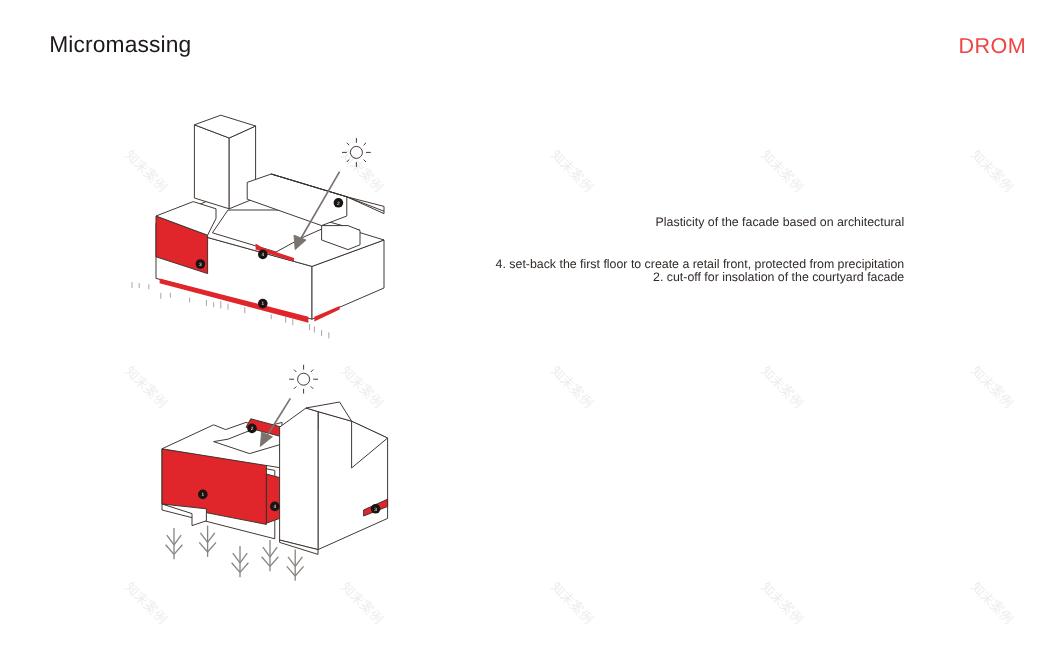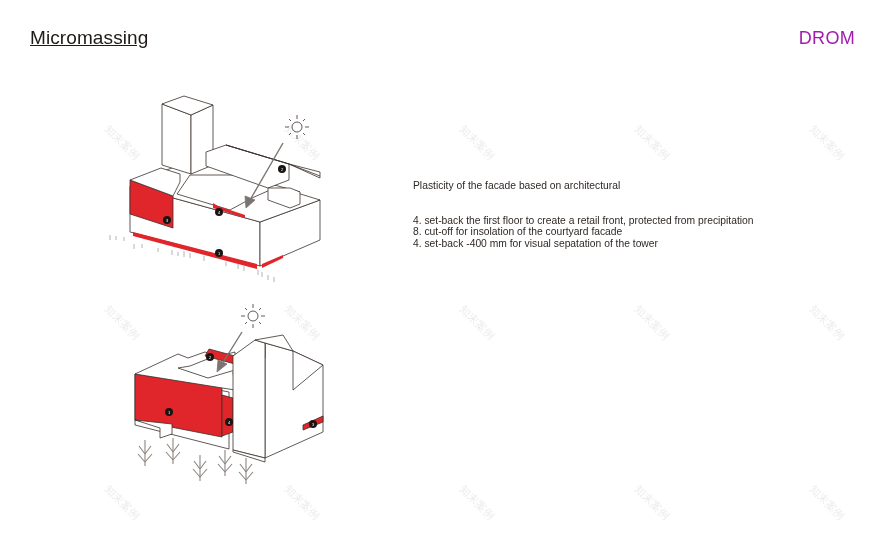--- a/index.html
+++ b/index.html
@@ -1,30 +1,30 @@
 <!DOCTYPE html>
 <html><head>
   <meta charset="utf-8">
   <style>
     html, body { margin: 0; padding: 0; }
     body {
       width: 880px; height: 547px; background: #ffffff; position: relative; overflow: hidden;
       font-family: "Liberation Sans", sans-serif; color: #2a2422;
     }
     .page-title {
-      position: absolute; left: 30px; top: 27px; font-size: 19px; color: #1f1a18; letter-spacing: 0.1px; text-decoration: underline;
+      position: absolute; left: 41px; top: 27px; font-size: 19px; color: #1f1a18; letter-spacing: 0.1px;
     }
     .brand {
-      position: absolute; right: 25px; top: 28px; font-size: 18px; color: #a21caf; letter-spacing: 0.3px;
+      position: absolute; right: 25px; top: 28px; font-size: 18px; color: #ef4444; letter-spacing: 0.3px;
     }
     .text-block {
       position: absolute; left: 413px; top: 180px; font-size: 10.3px; line-height: 11.6px; color: #2f2925;
     }
     .text-block .intro { margin: 0 0 23px 0; }
-    .text-block .intro div, .text-block .items div { white-space: nowrap; }
+    .text-block .intro div, .text-block .items div { white-space: nowrap; text-align: right; }
     .diagram { position: absolute; }
     .watermark {
       position: absolute; font-size: 11px; color: #ececec; transform: rotate(45deg);
       white-space: nowrap; font-family: "DejaVu Sans", sans-serif; pointer-events: none;
     }
     svg text { font-family: "Liberation Sans", sans-serif; }
   </style>
 </head>
 <body>
 
@@ -48,22 +48,21 @@
 
 <div class="page-title">Micromassing</div>
 <div class="brand">DROM</div>
 
 <div class="text-block">
   <div class="intro">
     <div>Plasticity of the facade based on architectural</div>
   </div>
   <div class="items">
     <div>4. set-back the first floor to create a retail front, protected from precipitation</div>
-    <div>8. cut-off for insolation of the courtyard facade</div>
-    <div>4. set-back -400 mm for visual sepatation of the tower</div>
+    <div>2. cut-off for insolation of the courtyard facade</div>
   </div>
 </div>
 
 <svg class="diagram" style="left:100px;top:85px" width="240" height="210" viewBox="100 85 240 210">
   <g stroke="#3a302c" stroke-width="0.8" fill="#ffffff" stroke-linejoin="round">
 
     <g stroke="#9a948f" stroke-width="0.7">
       <line x1="110" y1="235" x2="110" y2="240"></line>
         <line x1="116" y1="236" x2="116" y2="240"></line>
       <line x1="124" y1="237" x2="124" y2="241"></line>

